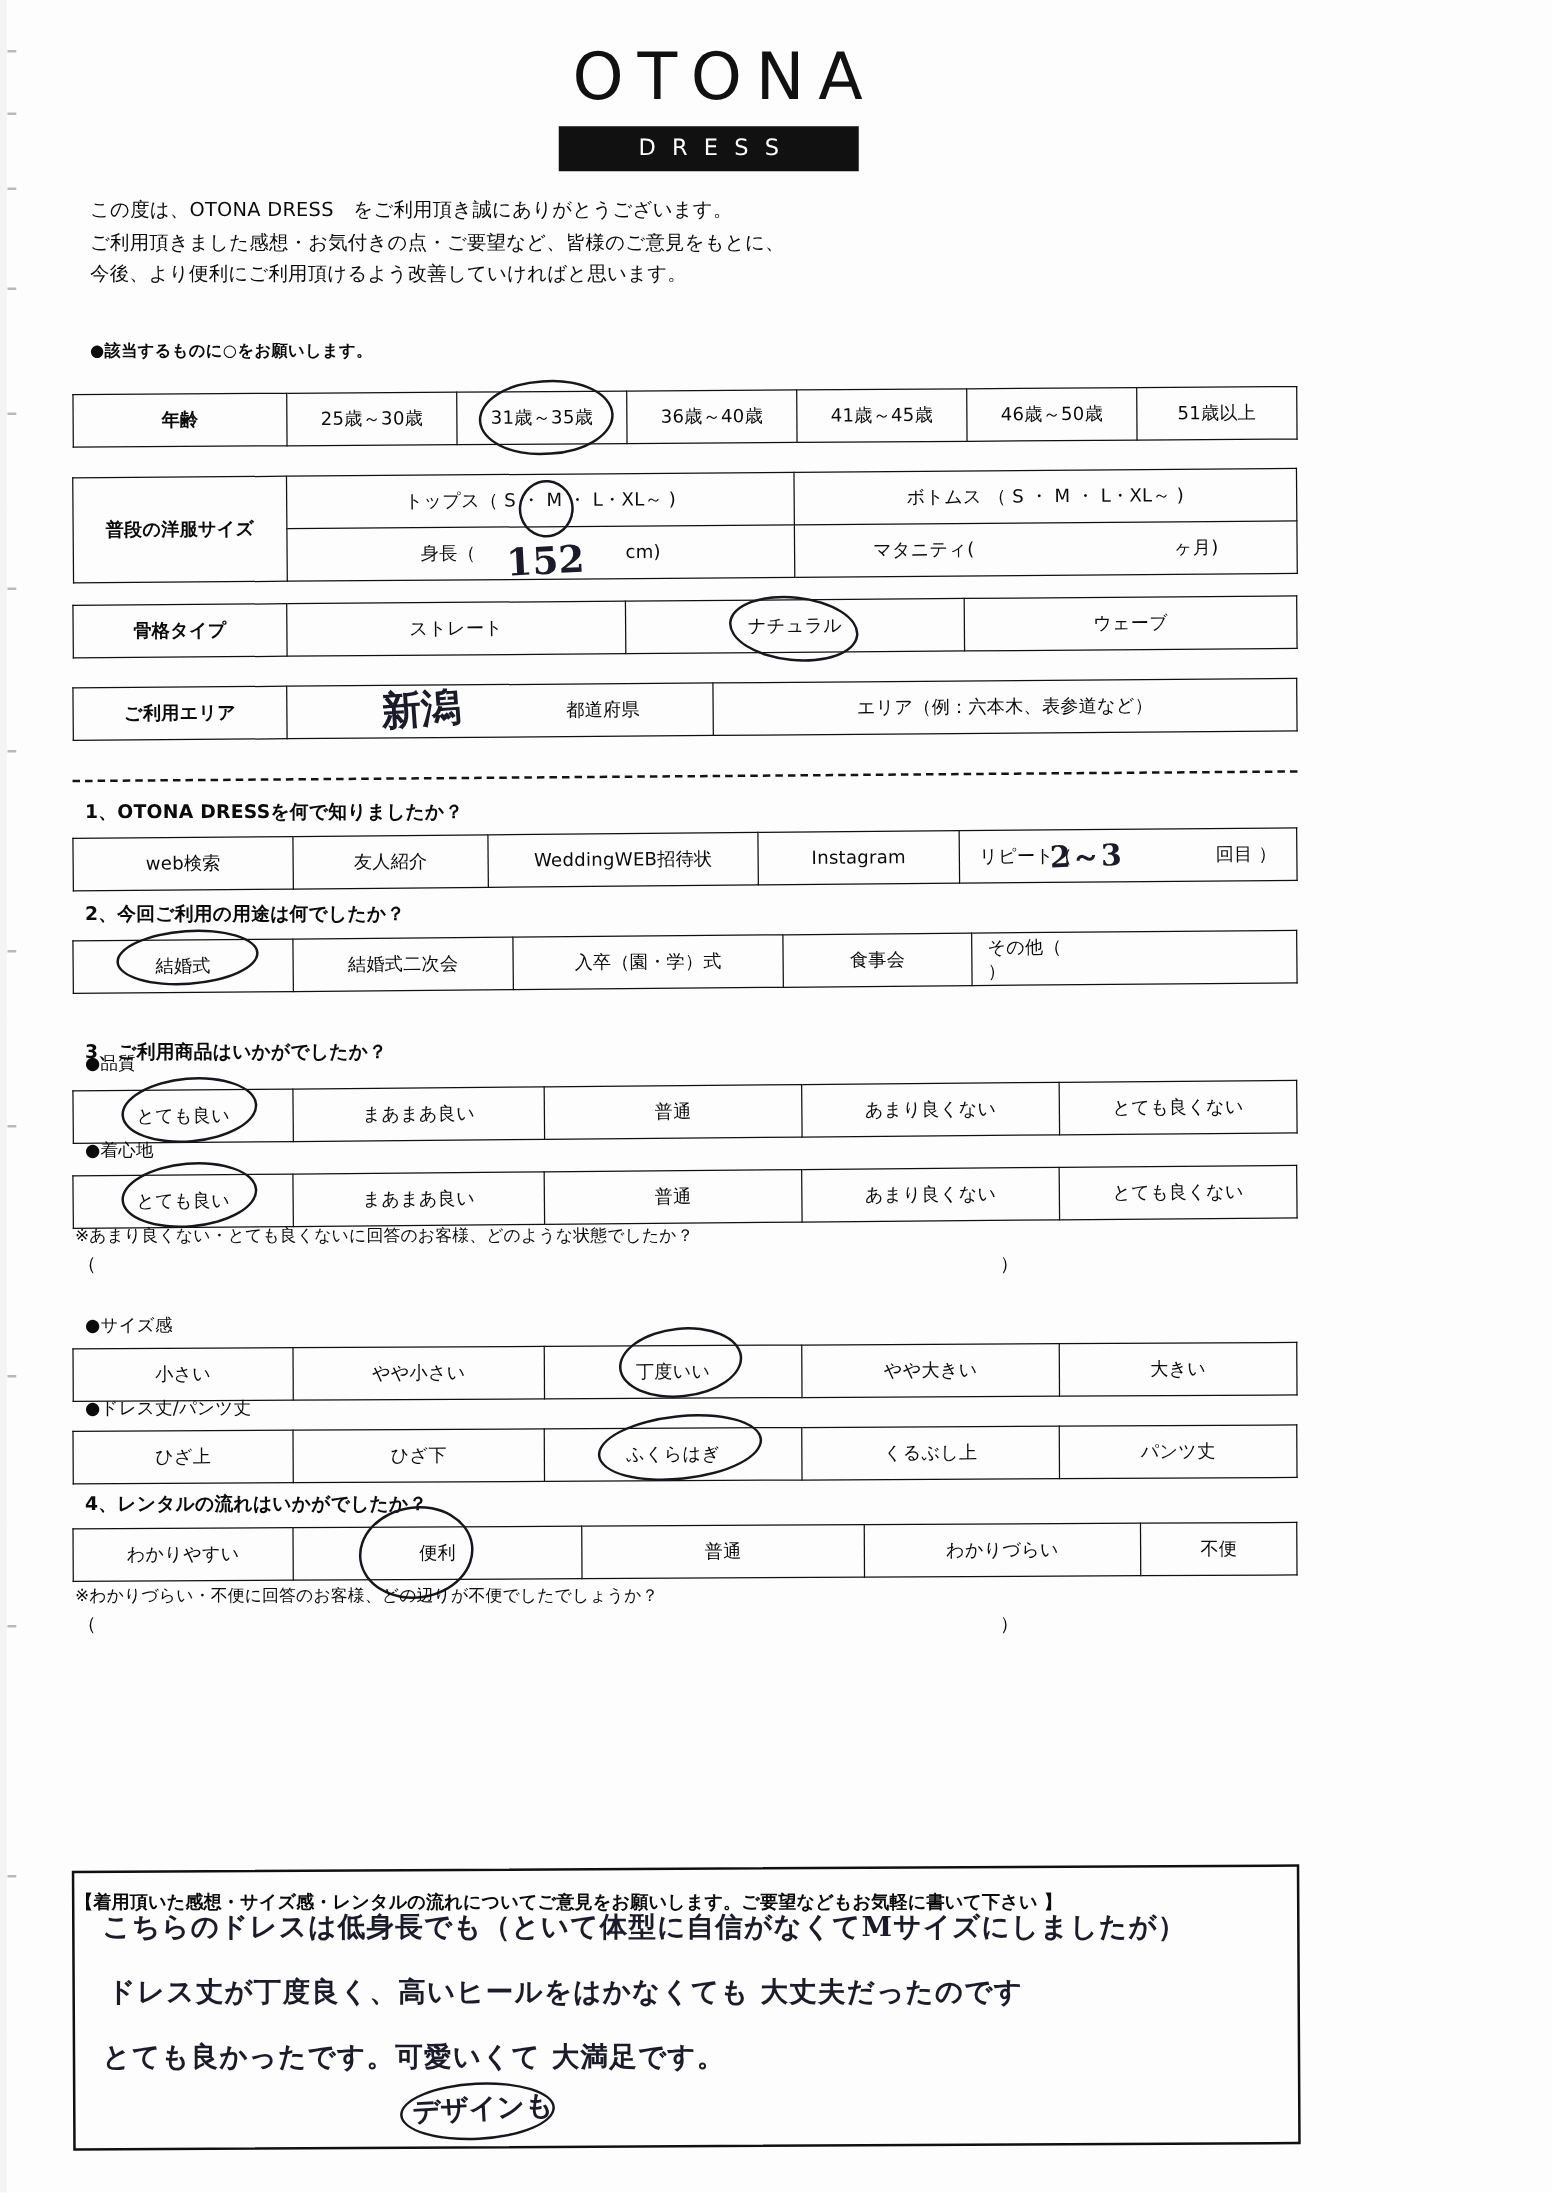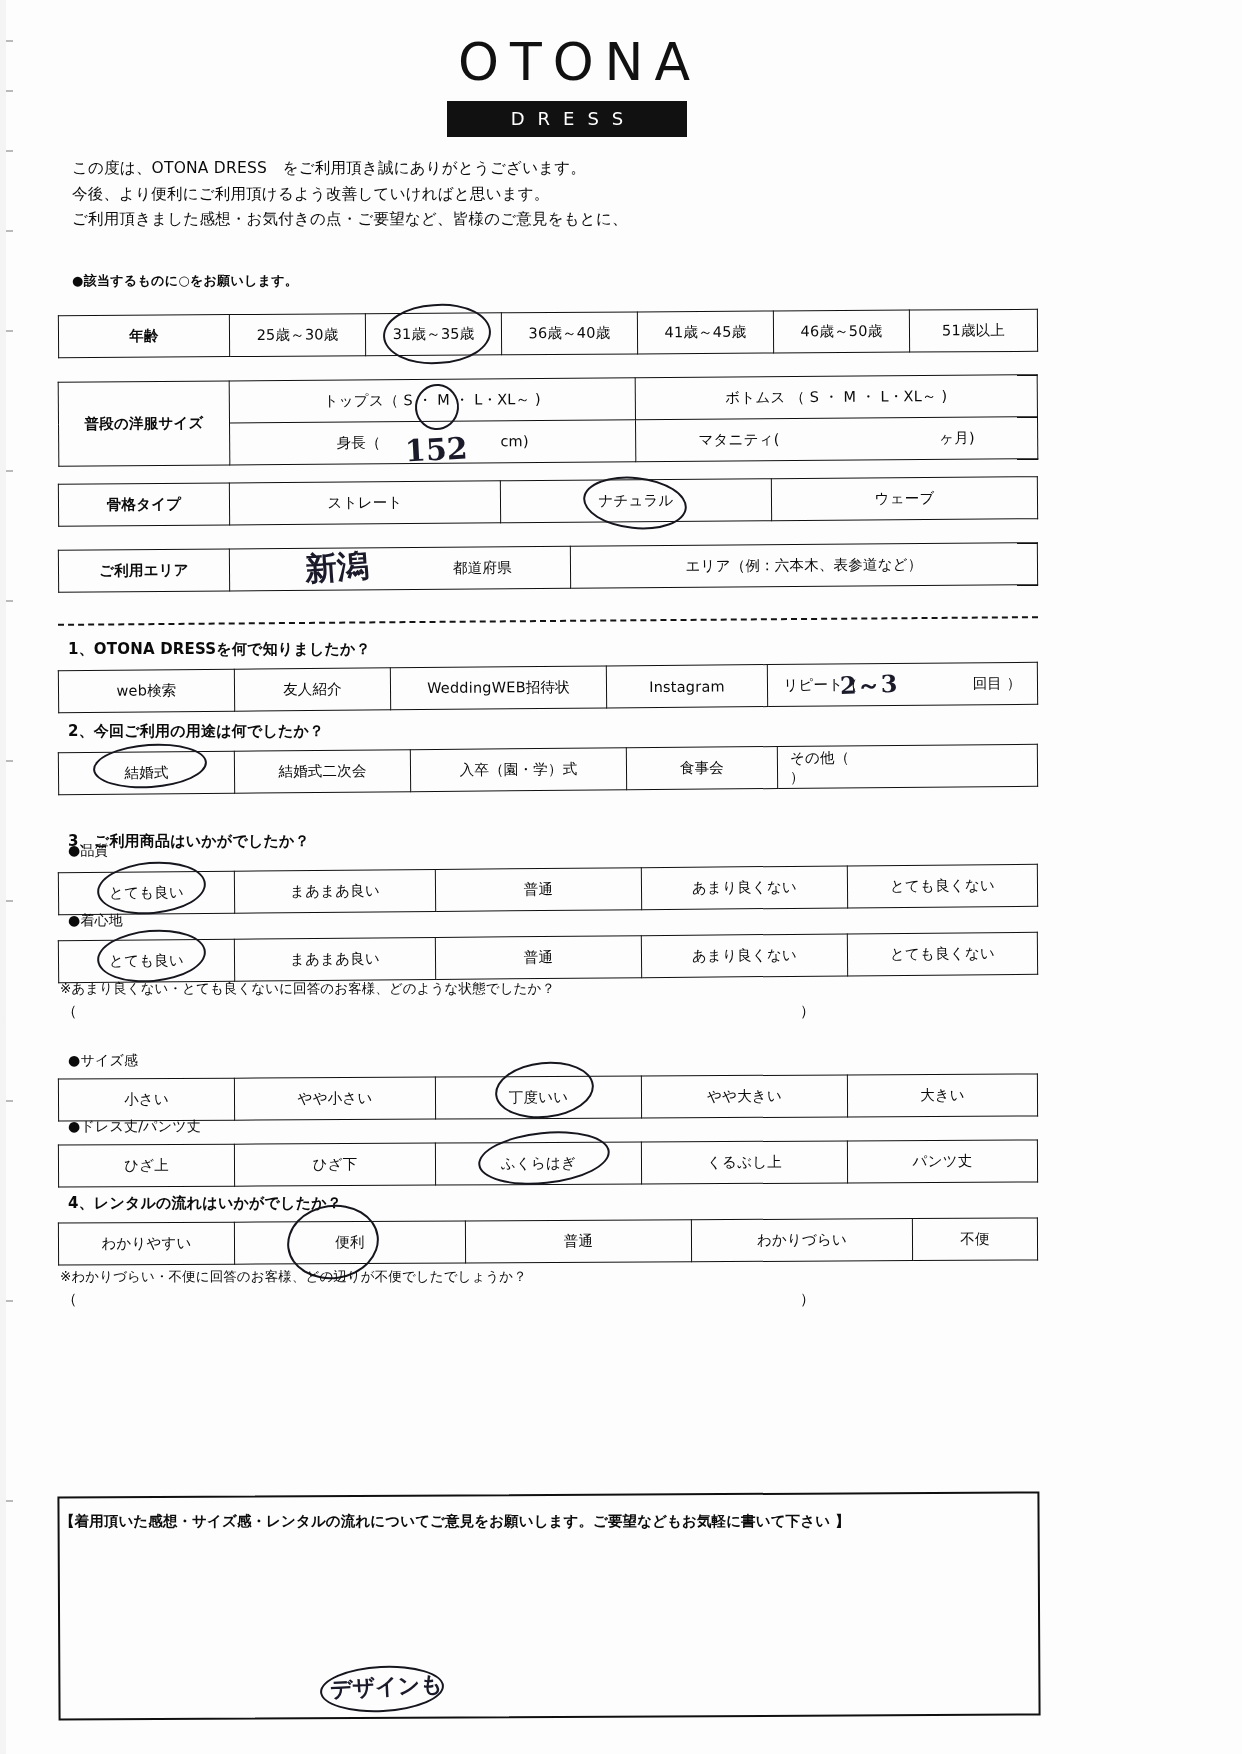--- a/index.html
+++ b/index.html
@@ -117,22 +117,22 @@
       <i style="top:1500px"></i>
   </div>
 
   <div class="logo-wrap">
     <div class="logo-otona">OTONA</div>
     <div class="logo-dress">DRESS</div>
   </div>
 
   <div class="intro">
     <div>この度は、OTONA DRESS　をご利用頂き誠にありがとうございます。</div>
+    <div>ご利用頂きました感想・お気付きの点・ご要望など、皆様のご意見をもとに、</div>
     <div>今後、より便利にご利用頂けるよう改善していければと思います。</div>
-    <div>ご利用頂きました感想・お気付きの点・ご要望など、皆様のご意見をもとに、</div>
   </div>
 
   <div class="bullet-head">●該当するものに○をお願いします。</div>
 
   <table class="tbl skew1" style="left:58px;top:312px;width:980px;">
     <tbody>
         <tr>
       <td class="lbl" style="width:170px">年齢</td>
       <td style="width:135px">25歳～30歳</td>
       <td style="width:135px">31歳～35歳</td>
@@ -308,16 +308,21 @@
   </tbody>
     </table>
   <div class="circle" style="left:287px;top:1205px;width:88px;height:70px;transform:rotate(-8deg);"></div>
 
   <div class="note" style="left:60px;top:1268px;">※わかりづらい・不便に回答のお客様、どの辺りが不便でしたでしょうか？</div>
   <div class="paren" style="left:62px;top:1290px;">（</div>
   <div class="paren" style="left:800px;top:1290px;">）</div>
 
   <div class="comment-head">【着用頂いた感想・サイズ感・レンタルの流れについてご意見をお願いします。ご要望などもお気軽に書いて下さい 】</div>
   <div class="comment-box"></div>
+  <div class="comment-text">
+    <span class="cm1">こちらのドレスは低身長でも（といて体型に自信がなくてMサイズにしましたが）</span>
+    <span class="cm2">ドレス丈が丁度良く、高いヒールをはかなくても 大丈夫だったのです</span>
+    <span class="cm3">とても良かったです。可愛いくて 大満足です。</span>
+  </div>
   <div class="hw" style="left:330px;top:1672px;font-size:22px;transform:rotate(-3deg);">デザインも</div>
   <div class="circle" style="left:320px;top:1666px;width:120px;height:42px;transform:rotate(-3deg);"></div>
 
 </div>
 
 </body></html>

